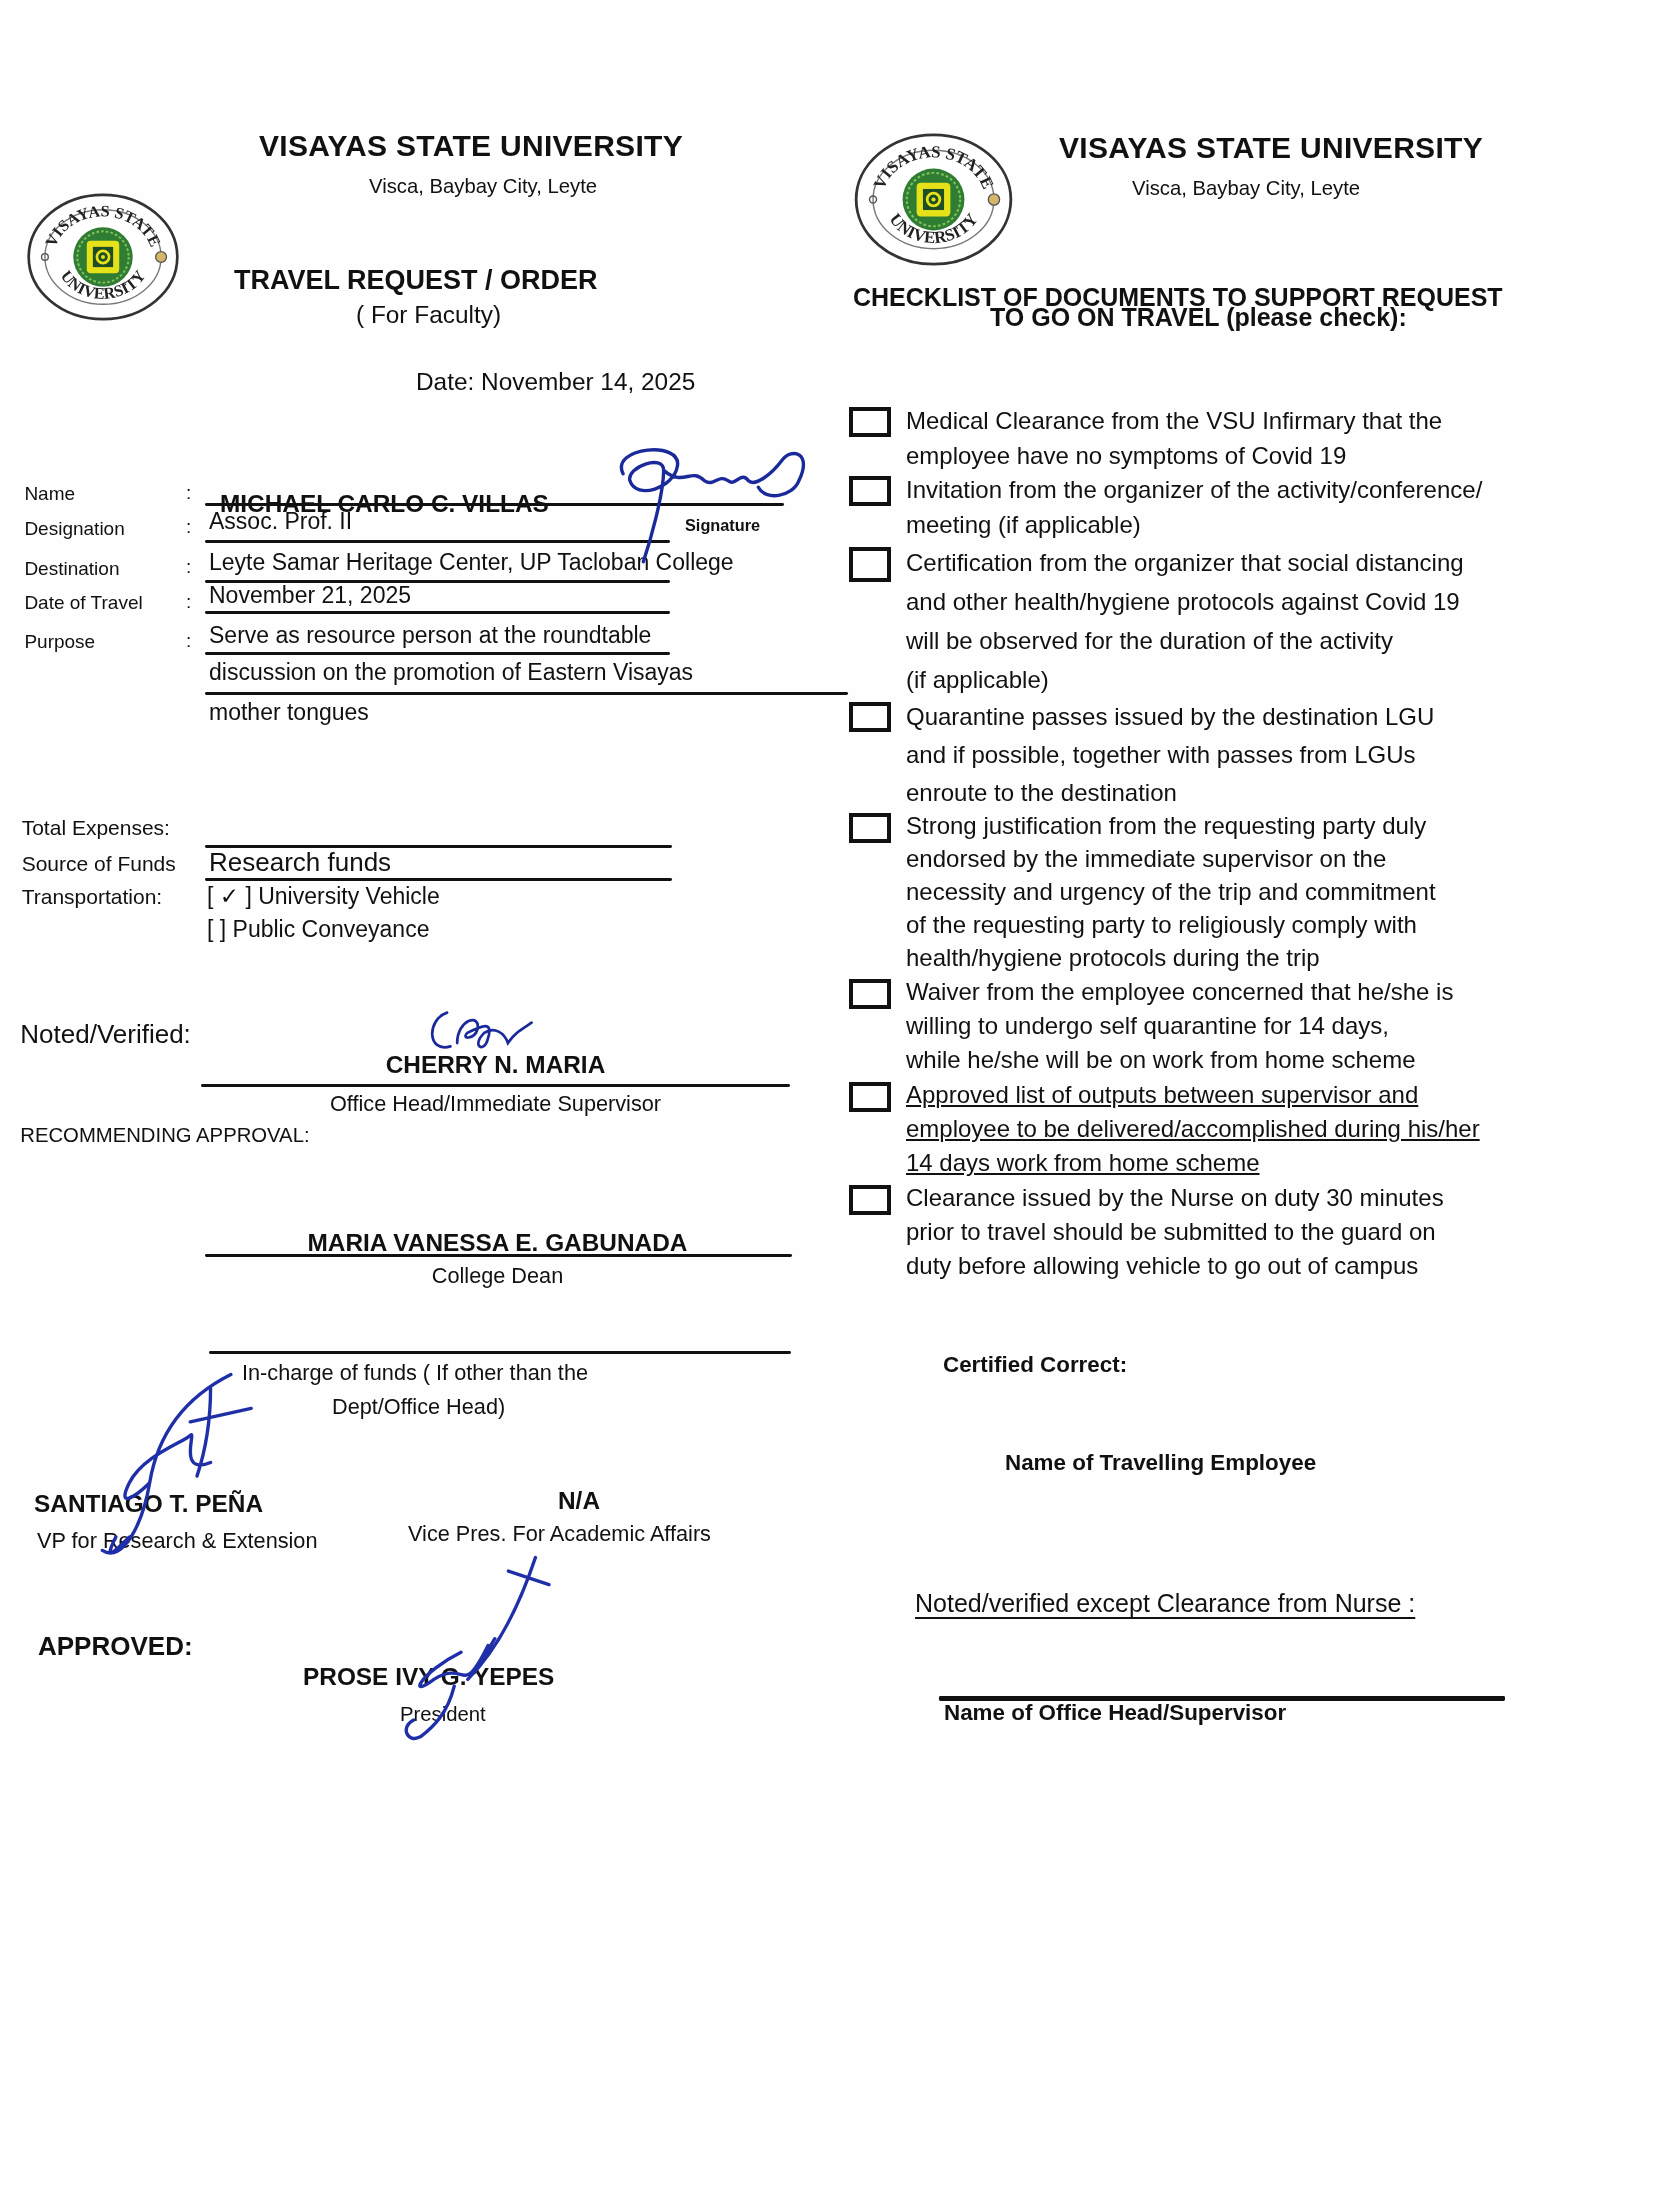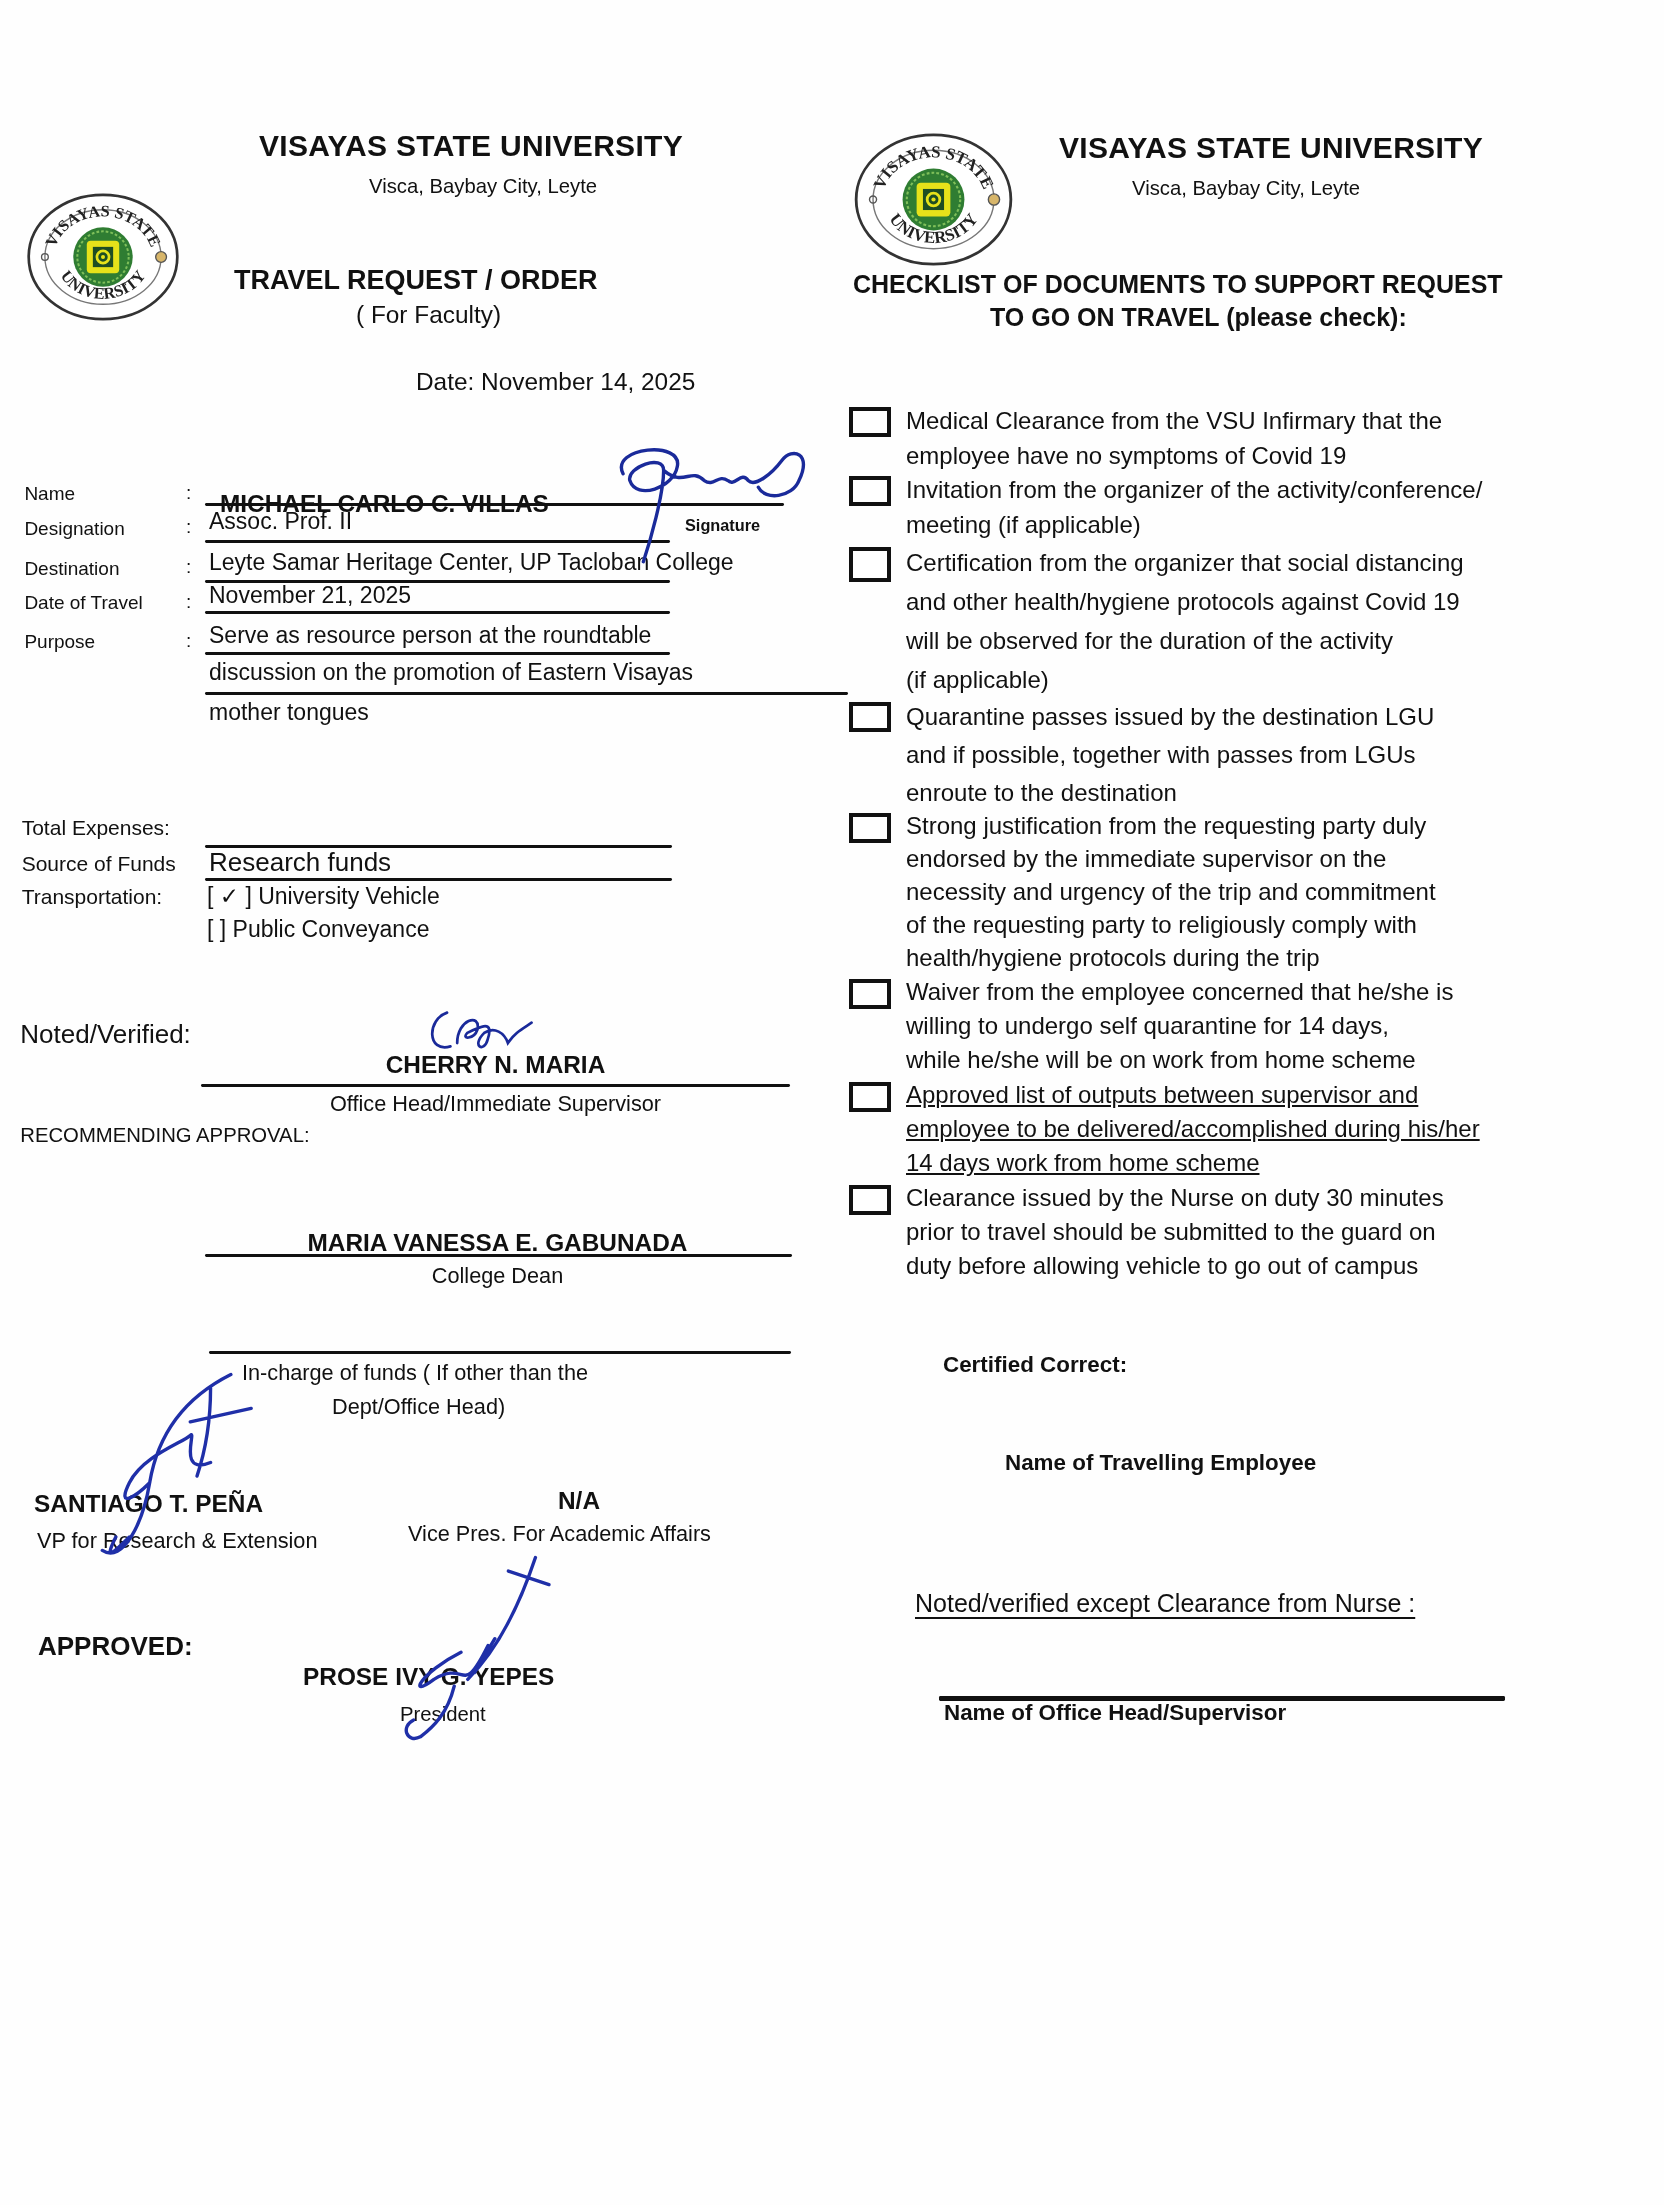--- a/index.html
+++ b/index.html
@@ -208,21 +208,21 @@
     <circle cx="114" cy="96" r="9" fill="none" stroke="#e6e21a" stroke-width="4"></circle>
     <circle cx="114" cy="96" r="3" fill="#e6e21a"></circle>
     <circle cx="200" cy="96" r="8" fill="#d8b66a" stroke="#555" stroke-width="2"></circle>
     <circle cx="28" cy="96" r="5" fill="none" stroke="#555" stroke-width="2"></circle>
   </svg>
 </div>
 
 <div class="abs uni-title" style="left:1059px; top:131px;">VISAYAS STATE UNIVERSITY</div>
 <div class="abs uni-addr" style="left:1132px; top:177px;">Visca, Baybay City, Leyte</div>
 
-<div class="abs chk-title" style="left:853px; top:270px;">CHECKLIST OF DOCUMENTS TO SUPPORT REQUEST</div>
+<div class="abs chk-title" style="left:853px; top:283px;">CHECKLIST OF DOCUMENTS TO SUPPORT REQUEST</div>
 <div class="abs chk-title" style="left:990px; top:303px;">TO GO ON TRAVEL (please check):</div>
 
 <div class="chk-item" style="top:403px;">
   <div class="chk-box"></div>
   <div class="chk-text">Medical Clearance from the VSU Infirmary that the
 employee have no symptoms of Covid 19</div>
 </div>
 <div class="chk-item" style="top:472px;">
   <div class="chk-box"></div>
   <div class="chk-text">Invitation from the organizer of the activity/conference/

